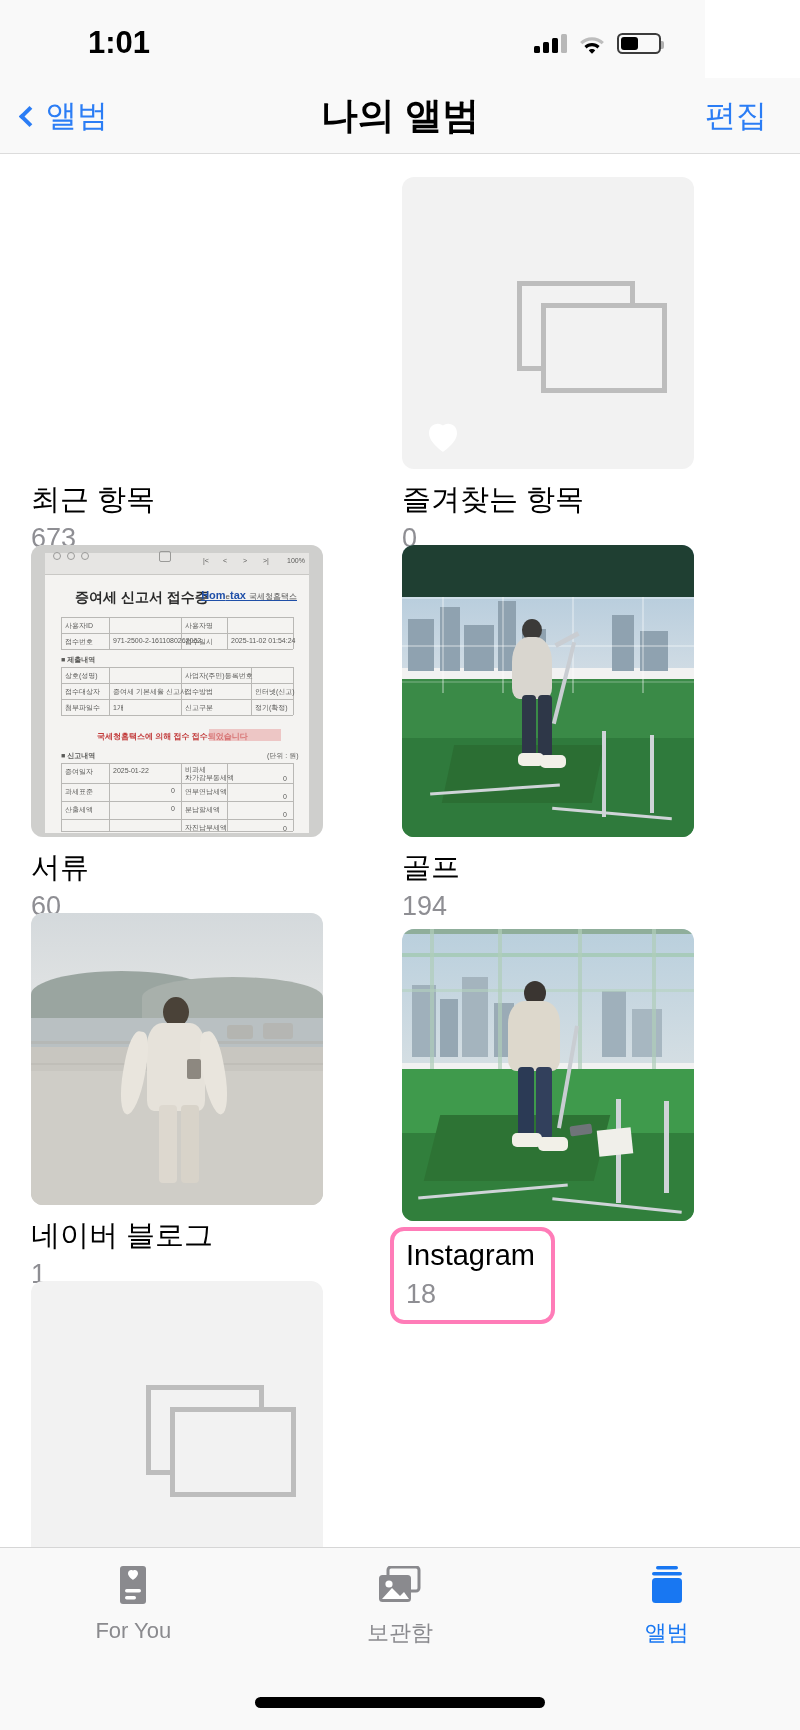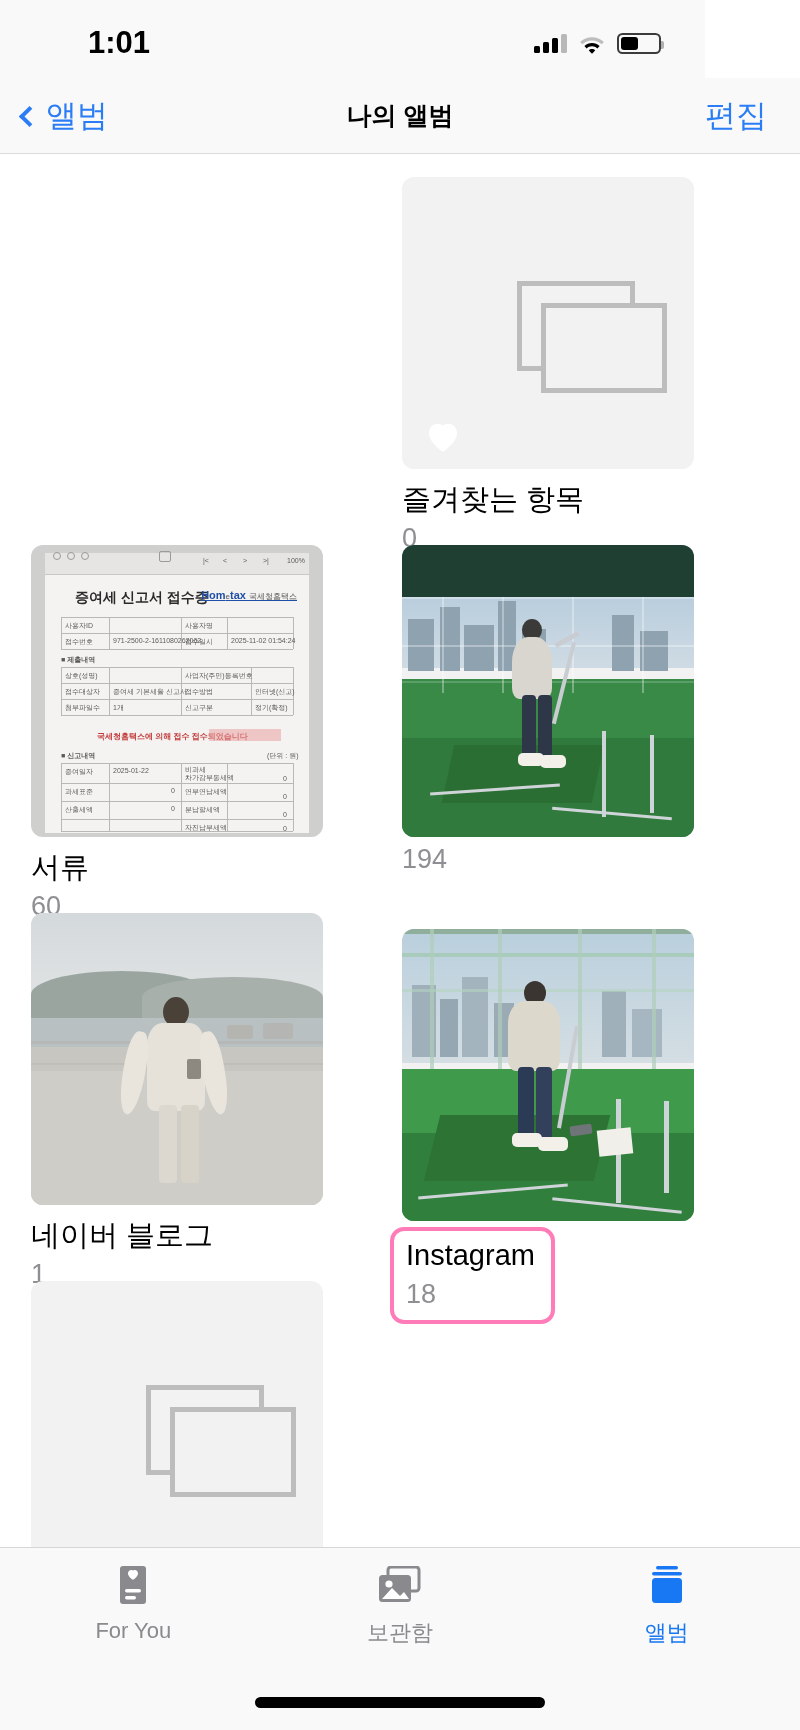--- a/index.html
+++ b/index.html
@@ -109,21 +109,21 @@
     width: 15px; height: 15px;
     border-left: 4px solid #2b7df5;
     border-bottom: 4px solid #2b7df5;
     transform: rotate(45deg);
     margin-right: 3px;
     margin-top: 1px;
   }
   .nav-title {
     width: 100%;
     text-align: center;
-    font-size: 25px;
+    font-size: 37px;
     font-weight: 700;
     color: #000;
   }
   .nav-edit {
     position: absolute;
     right: 33px;
     color: #2b7df5;
     font-size: 31px;
     cursor: pointer;
   }
@@ -310,20 +310,24 @@
     </div>
     <div class="nav-title">나의 앨범</div>
     <div class="nav-edit">편집</div>
   </div>
 
   <div class="content">
     <div class="grid">
 
       <div class="album" style="left:31px; top:22px;">
         <div class="thumb" style="background:#ffffff;"></div>
+        <div class="album-text-box">
+          <div class="album-name">최근 항목</div>
+          <div class="album-count">673</div>
+        </div>
       </div>
 
       <div class="album" style="left:402px; top:22px;">
         <div class="thumb">
           <div class="ph-rects">
             <div class="r1"></div>
             <div class="r2"></div>
           </div>
           <svg class="fav-heart" viewBox="0 0 24 24">
             <path d="M12 21s-8-5.2-8-10.6C4 7 6.3 5 9 5c1.8 0 3 1 3 1s1.2-1 3-1c2.7 0 5 2 5 5.4C20 15.8 12 21 12 21z" fill="#ffffff"></path>
@@ -458,20 +462,21 @@
             <div class="person-body" style="left:110px;top:92px;width:40px;height:62px;"></div>
             <div class="person-legs" style="left:120px;top:150px;width:14px;height:62px;"></div>
             <div class="person-legs" style="left:136px;top:150px;width:14px;height:62px;"></div>
             <div class="shoe" style="left:116px;top:208px;width:26px;height:13px;"></div>
             <div class="shoe" style="left:138px;top:210px;width:26px;height:13px;"></div>
             <div class="club" style="left:160px;top:96px;width:4px;height:84px;transform:rotate(14deg);"></div>
             <div class="club" style="left:152px;top:92px;width:26px;height:5px;transform:rotate(-28deg);"></div>
           </div>
         </div>
         <div class="album-text-box">
+          <div class="album-name">골프</div>
           <div class="album-count">194</div>
         </div>
       </div>
 
       <div class="album" style="left:31px; top:758px;">
         <div class="thumb">
           <div class="photo">
             <div class="blog-sky"></div>
             <div class="blog-hill"></div>
             <div class="blog-hill2"></div>

